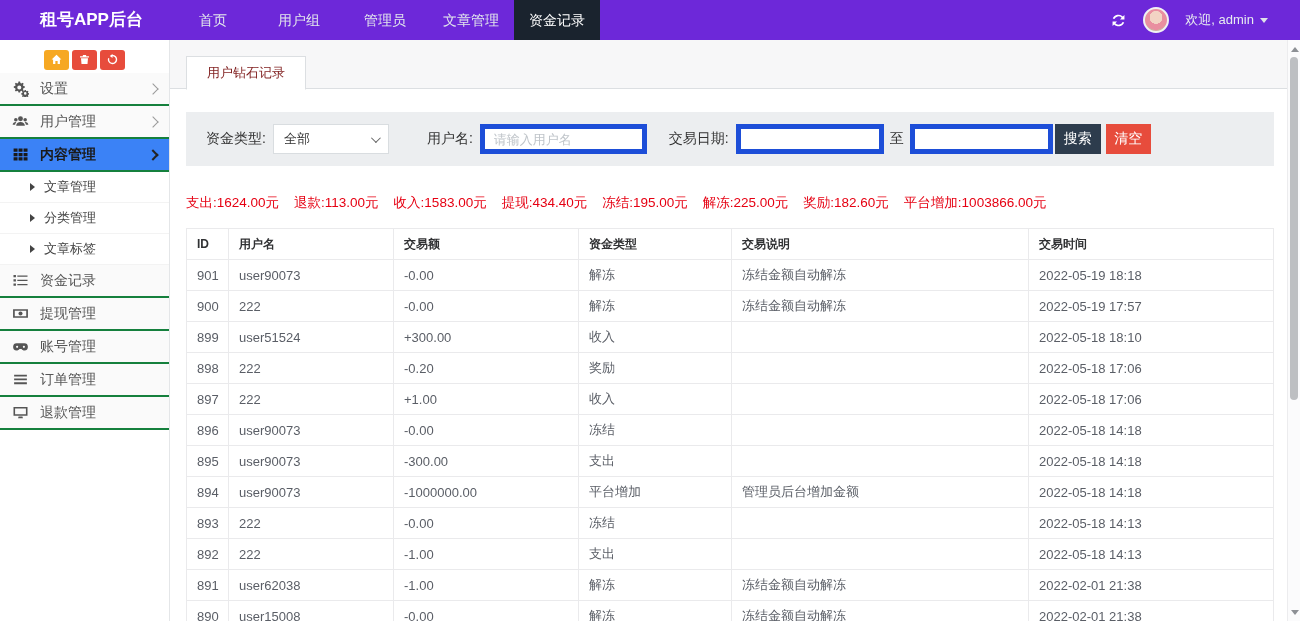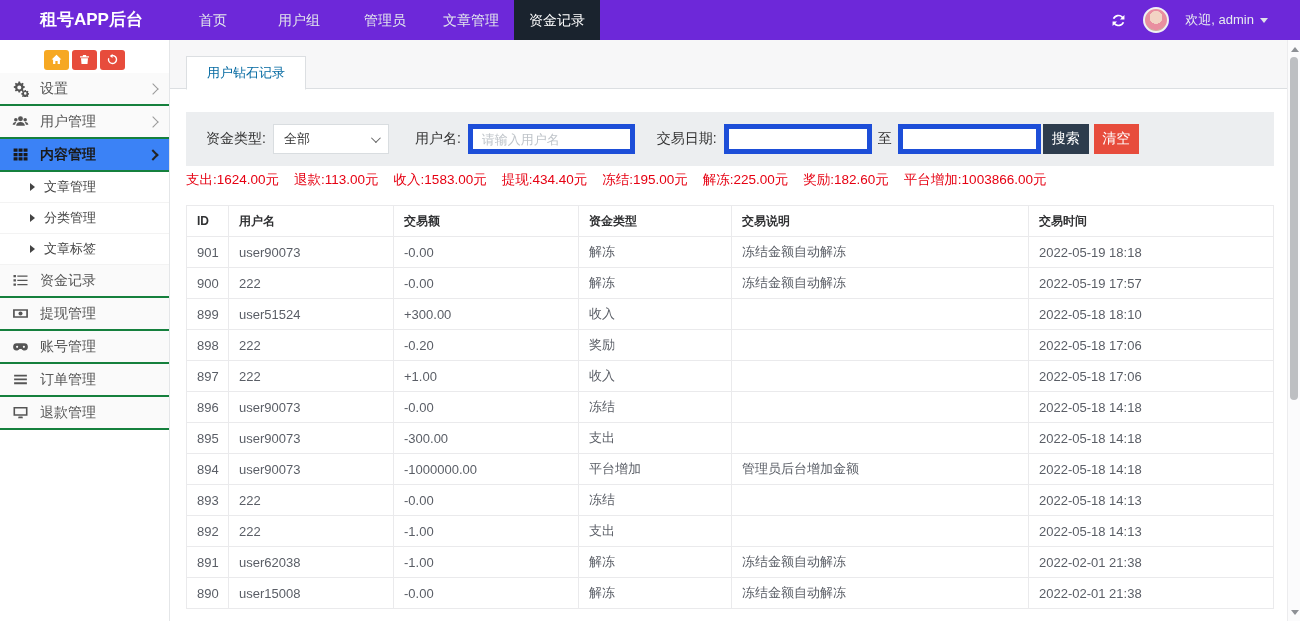--- a/index.html
+++ b/index.html
@@ -43,41 +43,41 @@
   .side-subitem { height:31px; display:flex; align-items:center; padding-left:30px;
                   border-bottom:1px solid #f3f3f3; color:#444; font-size:13px; cursor:pointer; background:#fff; }
   .tri { width:0; height:0; border-top:4px solid transparent; border-bottom:4px solid transparent;
          border-left:5px solid #444; margin-right:9px; }
 
   
   .main { position:absolute; top:40px; left:170px; width:1117px; height:581px; background:#fff; }
   .tabstrip { height:49px; background:#f7f7f8; border-bottom:1px solid #dcdfe2; position:relative; }
   .tab { position:absolute; left:16px; top:16px; height:34px; background:#fff;
          border:1px solid #dcdfe2; border-bottom:1px solid #fff; margin-bottom:-1px;
-         display:flex; align-items:center; padding:0 20px; font-size:13px; color:#0369a1; cursor:pointer; z-index:2; }
+         display:flex; align-items:center; padding:0 20px; font-size:13px; color:#7f1d1d; cursor:pointer; z-index:2; }
   .content { padding:23px 13px 0 16px; background:#fff; }
 
   .filterbar { height:54px; background:#eceef0; display:flex; align-items:center; padding:0 20px; }
   .flabel { font-size:14px; color:#333; margin-right:7px; white-space:nowrap; }
   .sel { width:116px; height:30px; background:#fff; border:1px solid #d9dde0; display:flex;
-         align-items:center; padding:0 10px; font-size:13px; color:#333; margin-right:26px; cursor:pointer; }
+         align-items:center; padding:0 10px; font-size:13px; color:#333; margin-right:38px; cursor:pointer; }
   .sel .sel-chev { margin-left:auto; width:7px; height:7px; border-right:1.4px solid #666;
          border-bottom:1.4px solid #666; transform:rotate(45deg) translateY(-2px); }
   .finput { height:30px; border:5px solid #1d4ed8; background:#fff; padding:0 9px; font-size:13px;
             color:#333; outline:none; font-family:inherit; }
   .finput::placeholder { color:#bfc4c9; }
   .w-user { width:167px; margin-right:22px; }
   .w-date1 { width:148px; }
   .to { margin:0 6px; }
   .w-date2 { width:143px; margin-right:2px; }
   .btn { height:30px; border:none; color:#fff; font-size:14px; cursor:pointer; font-family:inherit; }
   .btn.search { width:46px; background:#2d3c4d; }
   .btn.clear { width:45px; background:#e74c3c; margin-left:5px; }
 
-  .stats { margin-top:5px; font-size:13.5px; color:#e60012; display:flex; flex-wrap:nowrap; }
+  .stats { margin-top:28px; font-size:13.5px; color:#e60012; display:flex; flex-wrap:nowrap; }
   .stat-item { margin-right:15px; white-space:nowrap; }
 
   table.grid { border-collapse:collapse; width:1088px; margin-top:16px; table-layout:fixed; }
   table.grid th, table.grid td { border:1px solid #eaeaec; height:31px; padding:0 10px;
       text-align:left; font-size:13px; color:#5a5e66; overflow:hidden; white-space:nowrap; }
   table.grid th { font-size:12px; font-weight:bold; color:#303133; }
 
   
   .vscrollbar { position:absolute; top:40px; right:0; width:13px; height:581px; background:#fbfbfc;
                 border-left:1px solid #ececee; }

